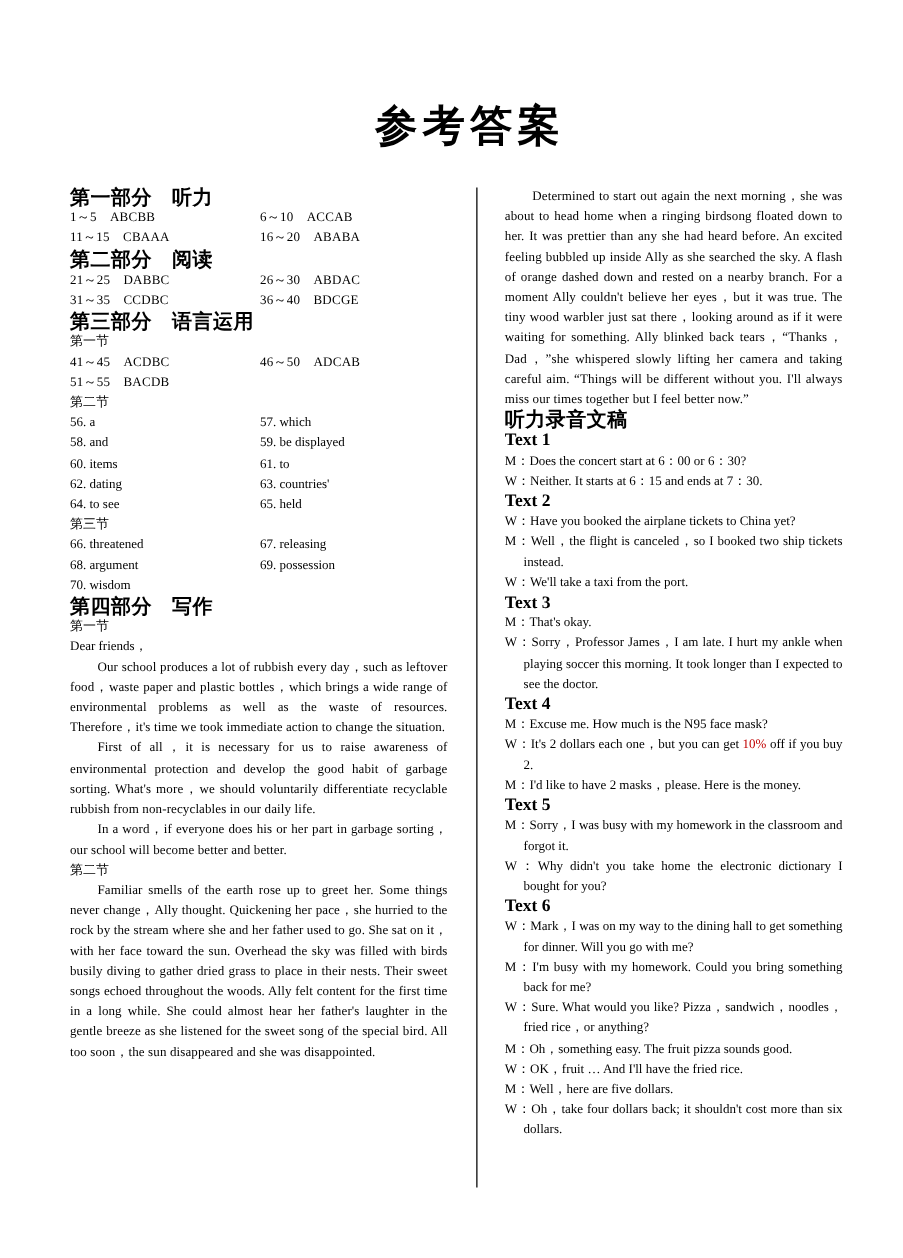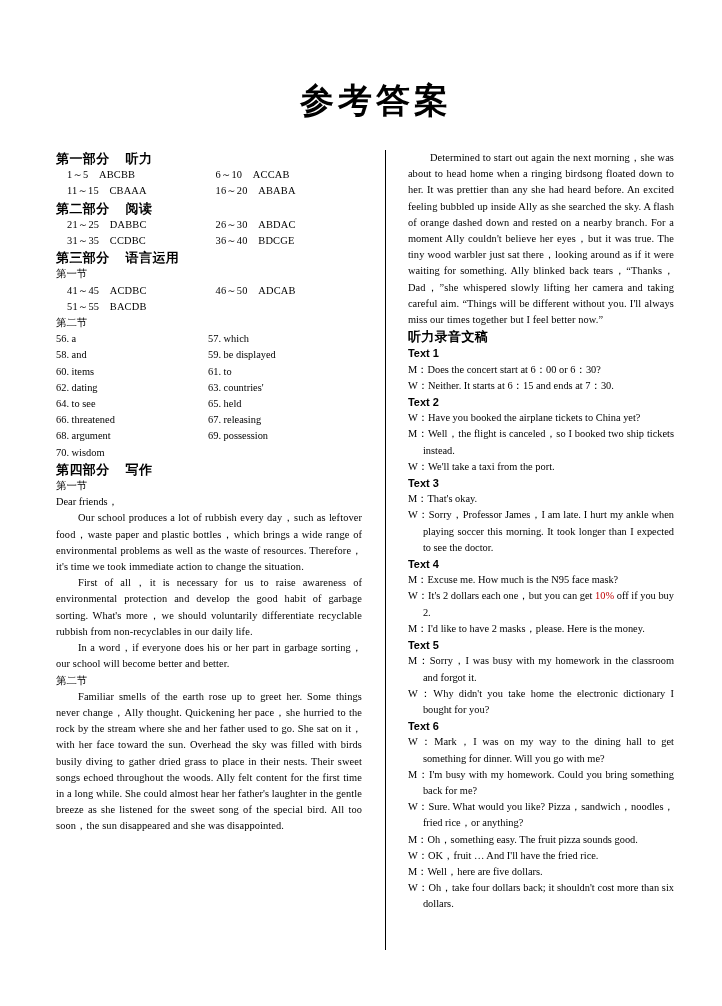--- a/index.html
+++ b/index.html
@@ -50,35 +50,34 @@
     background: #000;
     margin: 0 9px;
     height: 800px;
   }
   .col.right {
     padding-left: 13px;
   }
   .sec-head {
     font-weight: bold;
     font-family: Liberation Sans, sans-serif;
-    font-size: 13px;
+    font-size: 16px;
     margin-top: 1px;
     letter-spacing: 0.4px;
   }
   .sec-head .gap {
     display: inline-block;
     width: 16px;
   }
   .ans-row {
     display: flex;
   }
   .ans-row .a {
     width: 152px;
     letter-spacing: 0.2px;
-    margin-left: 11px;
   }
   .ans-row .b {
     width: 150px;
     letter-spacing: 0.2px;
   }
   .fill-row {
     display: flex;
   }
   .fill-row .a { width: 152px; }
   .fill-row .b { width: 150px; }
@@ -103,22 +102,22 @@
     text-indent: 0;
     padding-left: 0;
     text-align: justify;
   }
   .dlg.hang {
     padding-left: 15px;
     text-indent: -15px;
   }
   .textlbl {
     font-weight: bold;
-    font-family: Liberation Sans, sans-serif;
-    font-size: 11px;
+    font-family: Liberation Serif, serif;
+    font-size: 14px;
     margin-top: 0px;
   }
   .pct { color: #c00000; }
 </style>
 </head>
 <body>
 
 <div class="page">
 
   <div class="title">参考答案</div>
@@ -184,20 +183,21 @@
       </div>
       <div class="fill-row">
         <span class="a">62. dating</span>
         <span class="b">63. countries'</span>
       </div>
       <div class="fill-row">
         <span class="a">64. to see</span>
         <span class="b">65. held</span>
       </div>
 
+      <div>第三节</div>
 
       <div class="fill-row">
         <span class="a">66. threatened</span>
         <span class="b">67. releasing</span>
       </div>
       <div class="fill-row">
         <span class="a">68. argument</span>
         <span class="b">69. possession</span>
       </div>
       <div class="fill-row">

